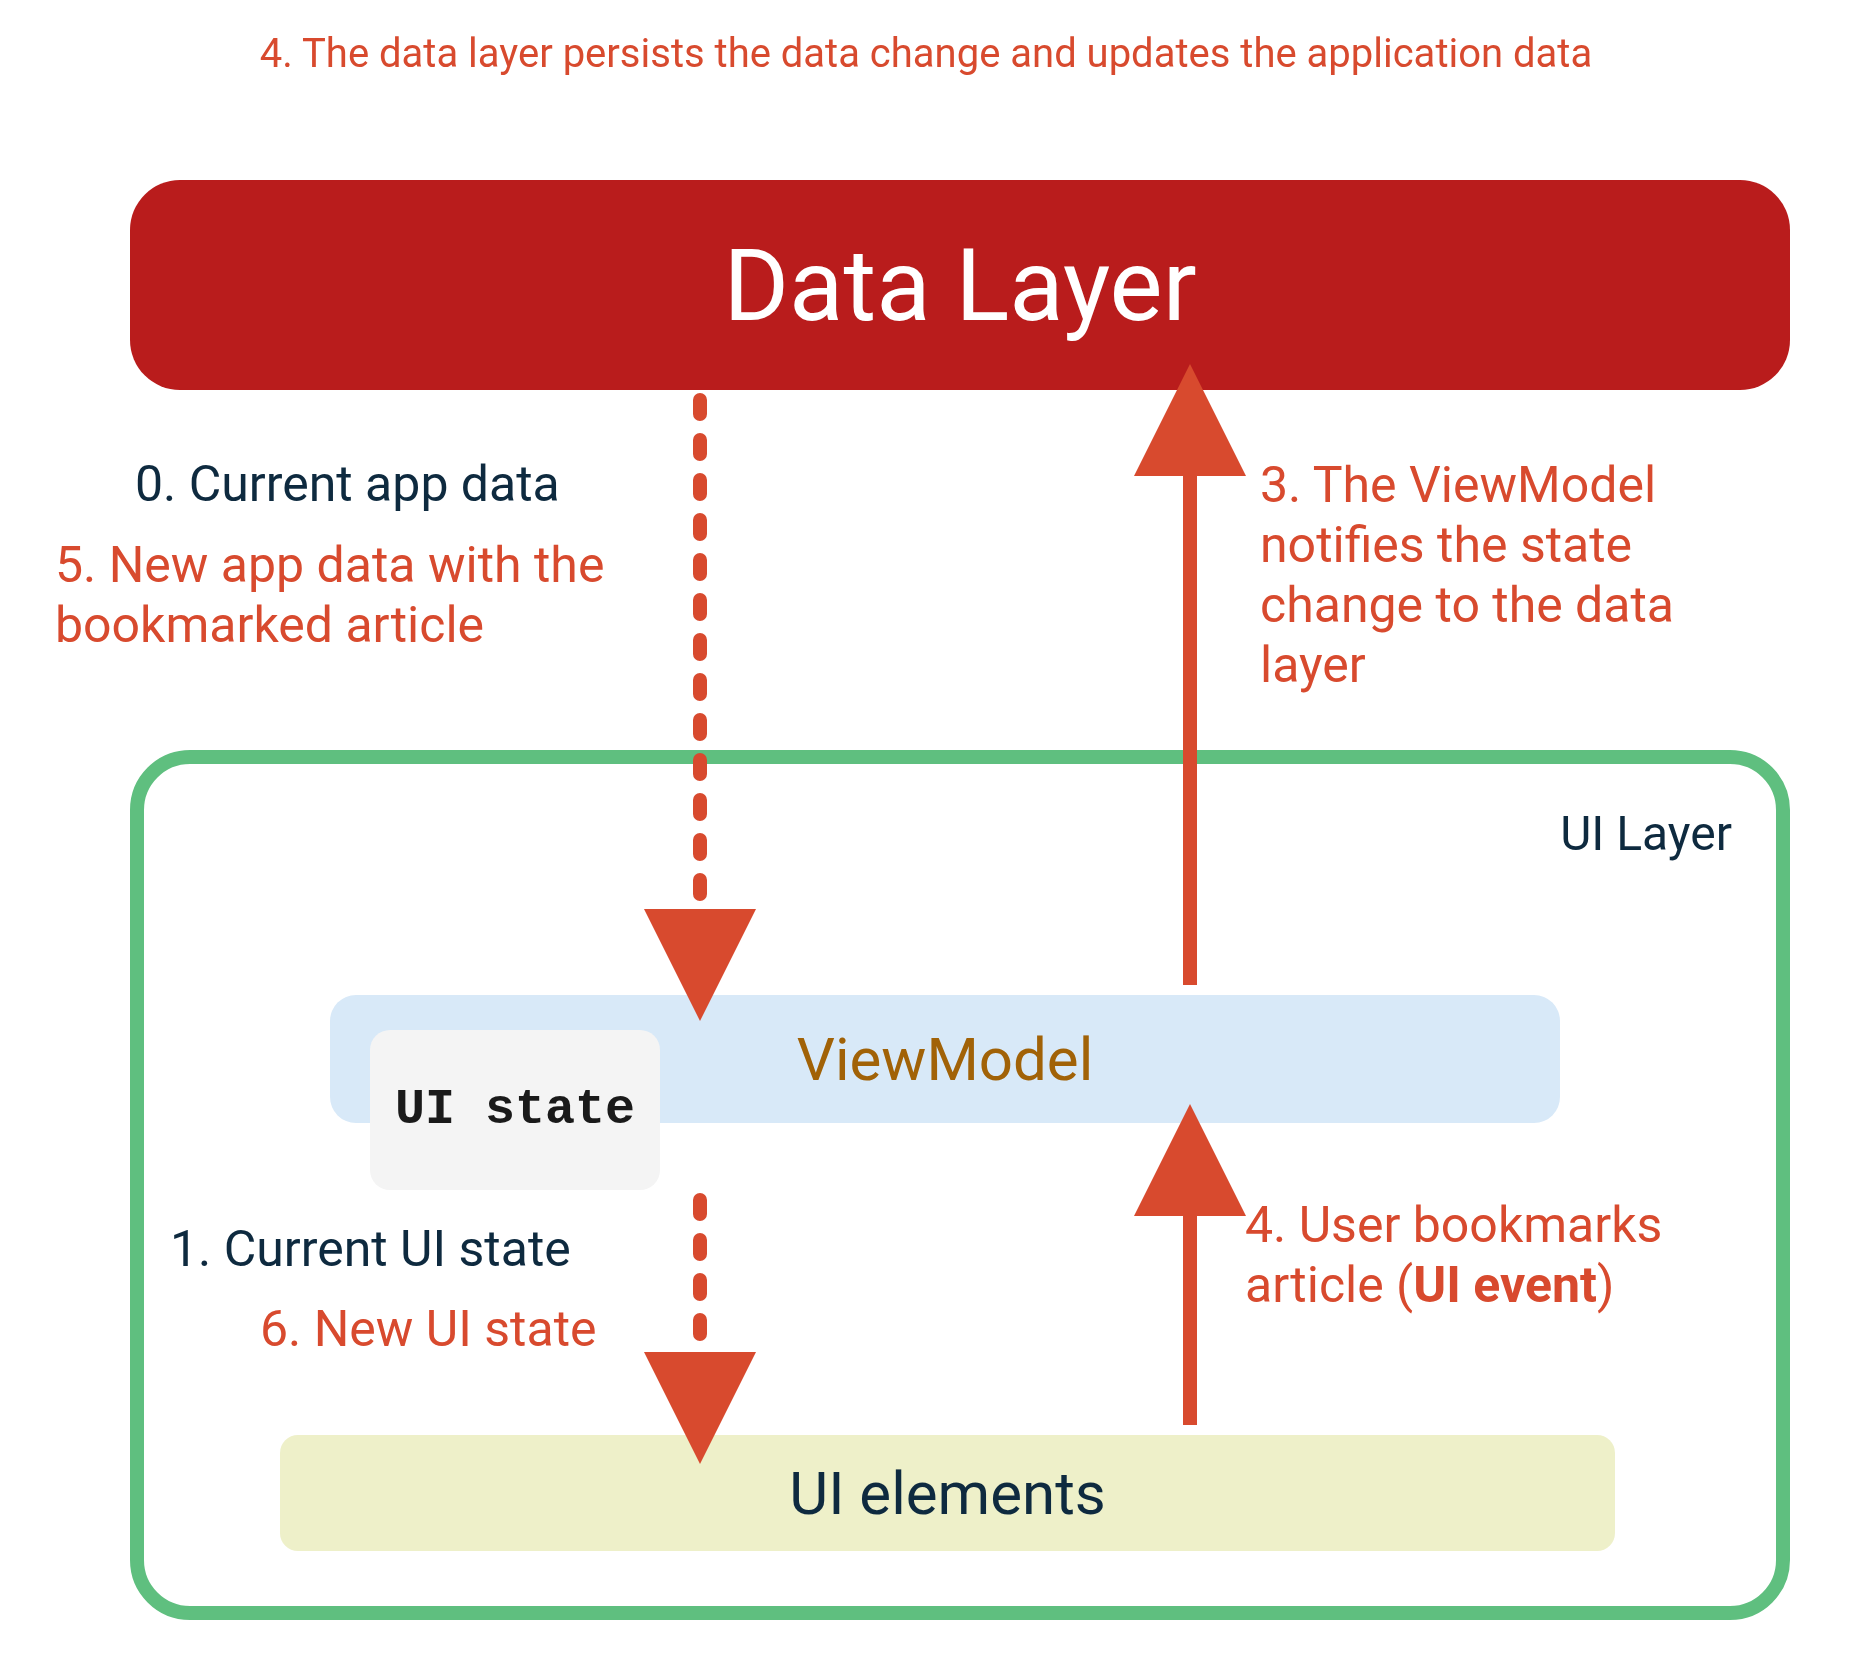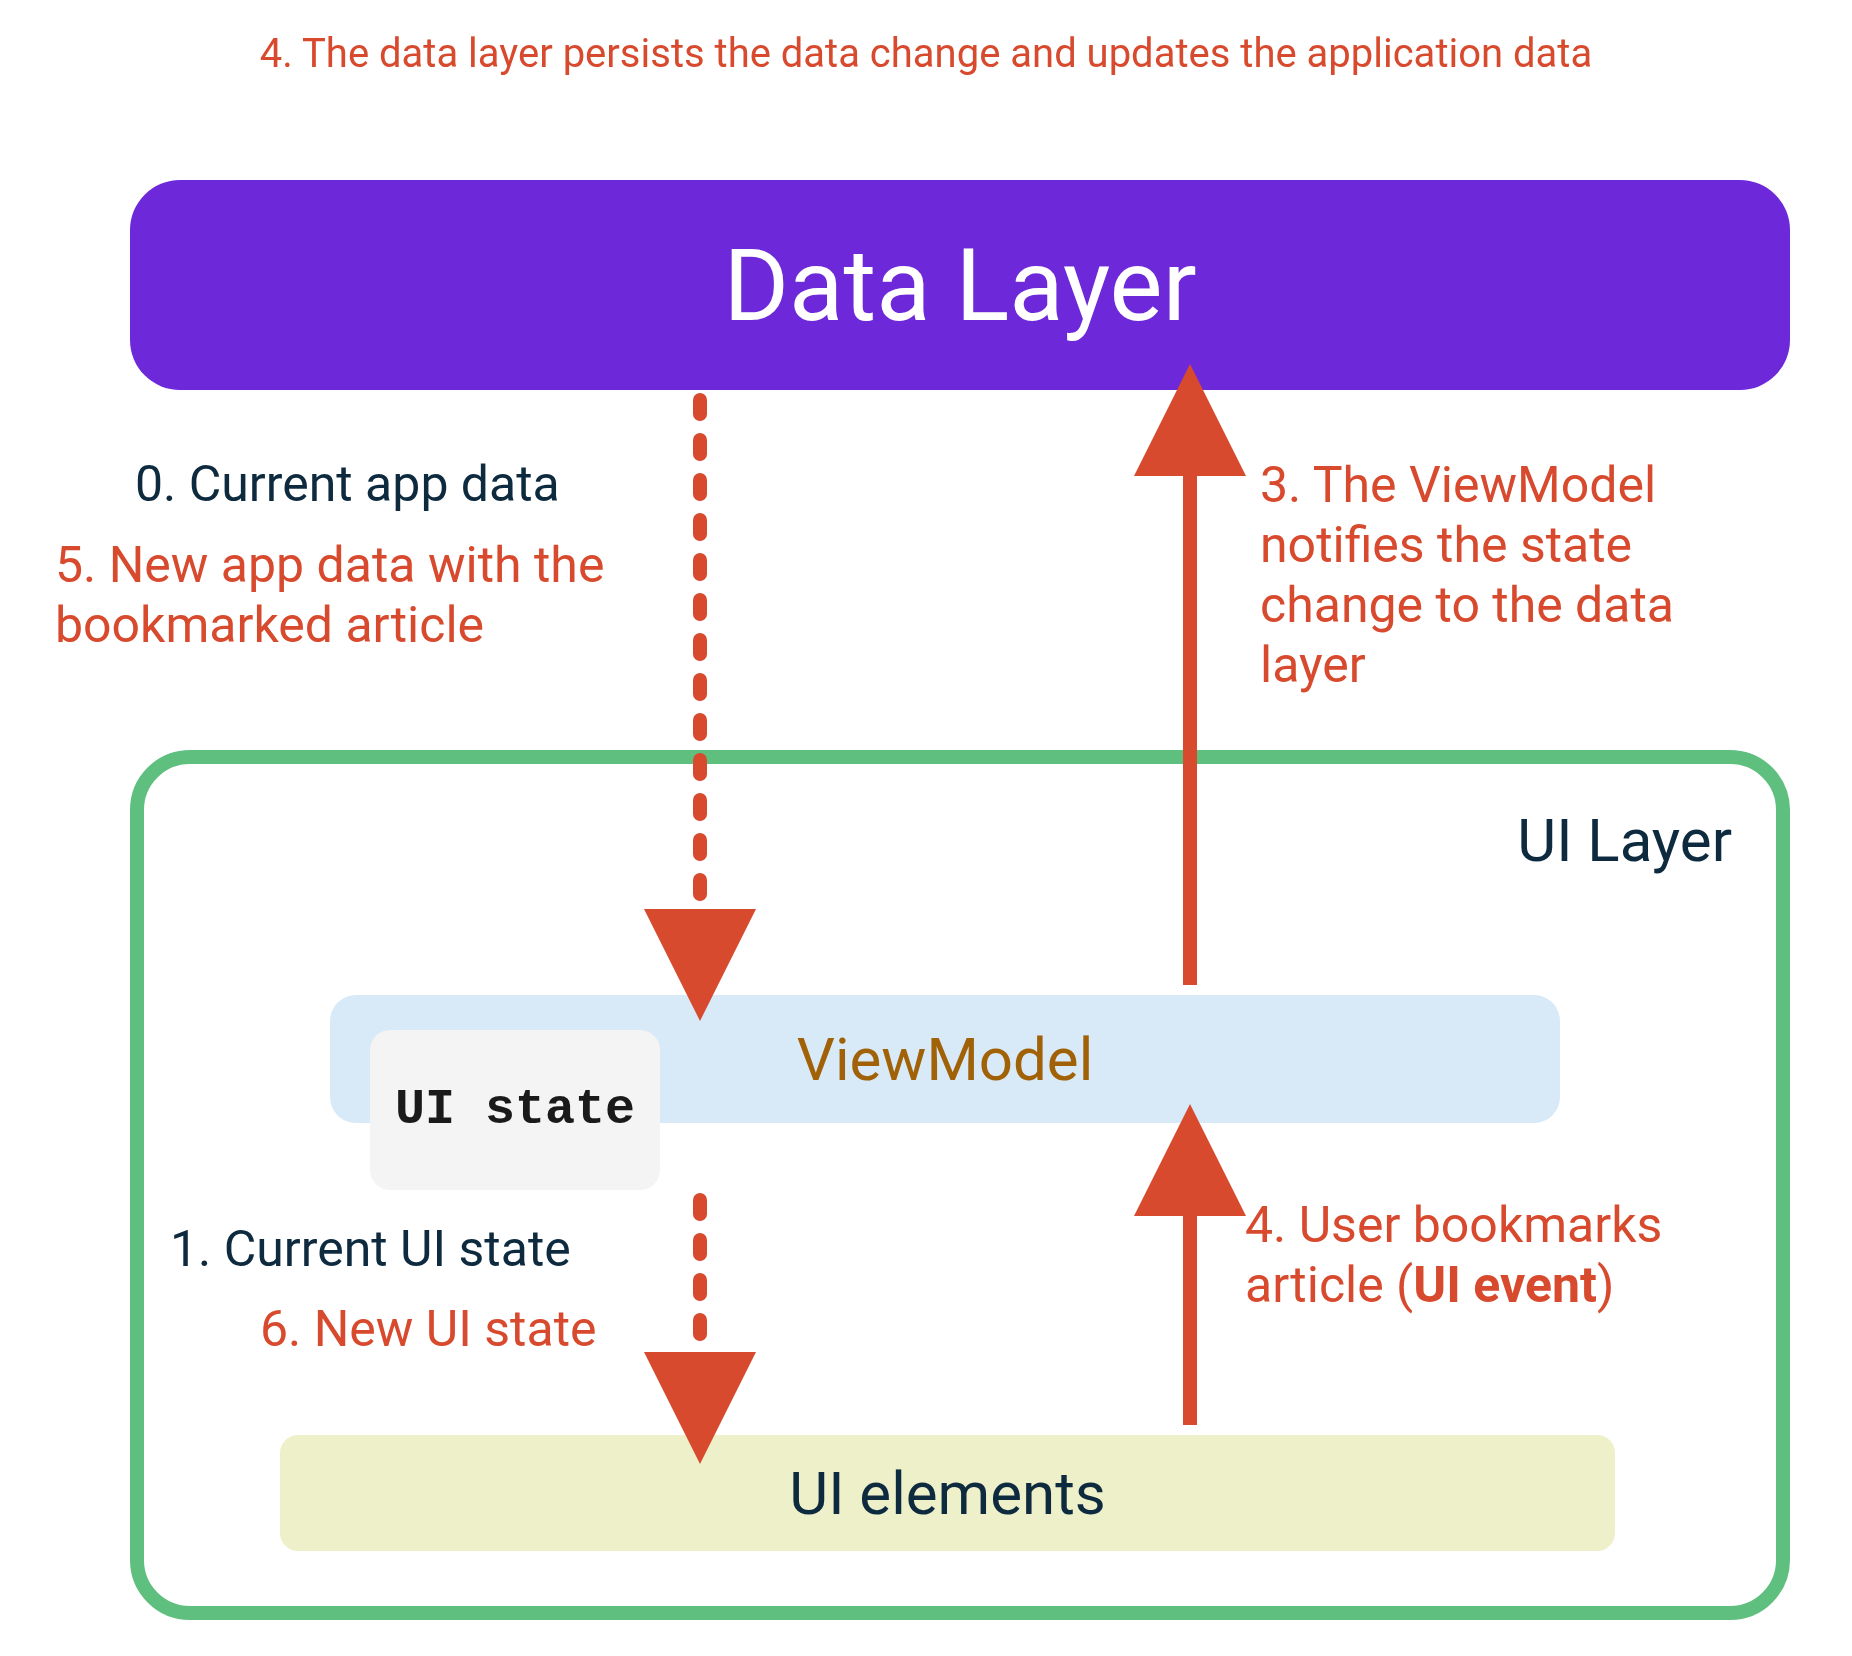--- a/index.html
+++ b/index.html
@@ -23,21 +23,21 @@
     font-size: 40px;
     text-align: center;
     line-height: 1.2;
     width: 1400px;
     left: 226px;
     top: 30px;
   }
 
   
   .data-layer-box {
-    background: #6d28d9;
+    background: #b91c1c;
     color: #fff;
     border-radius: 50px;
     left: 130px;
     top: 180px;
     width: 1660px;
     height: 210px;
     display: flex;
     align-items: center;
     justify-content: center;
     font-size: 100px;
@@ -48,21 +48,21 @@
   .ui-layer-box {
     border: 14px solid #5fbf7f;
     border-radius: 60px;
     left: 130px;
     top: 750px;
     width: 1660px;
     height: 870px;
   }
   .ui-layer-label {
     color: #0e2a3f;
-    font-size: 60px;
+    font-size: 48px;
     right: 120px;
     top: 805px;
   }
 
   
   .viewmodel-box {
     background: #d8e9f8;
     color: #a16207;
     border-radius: 26px;
     left: 330px;

